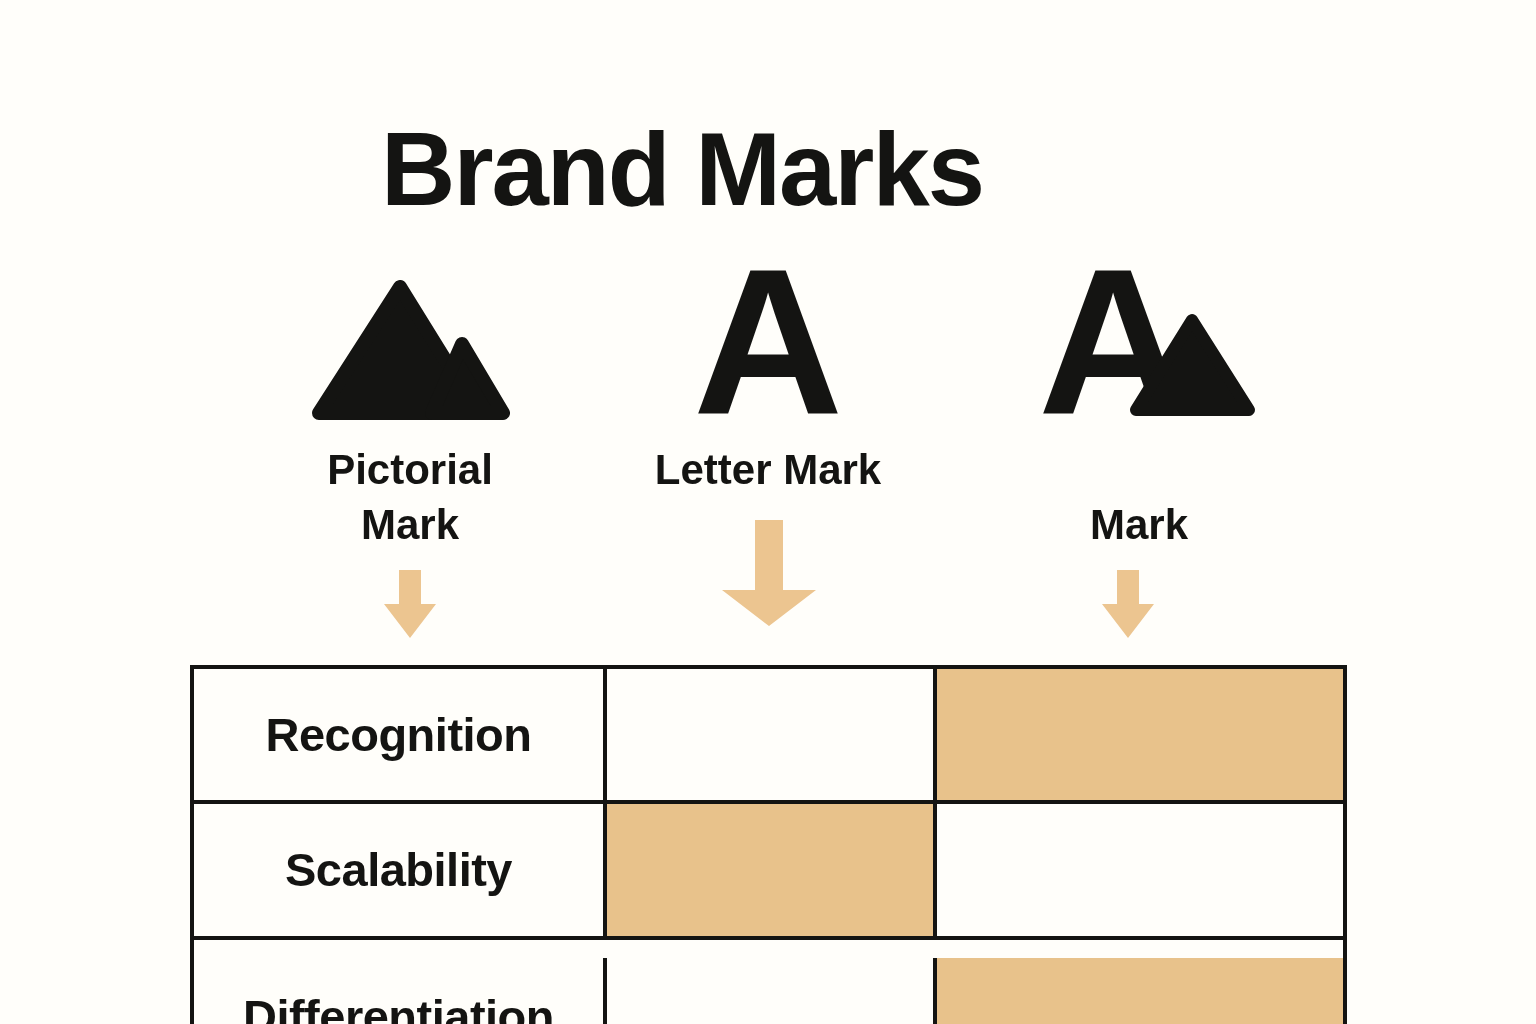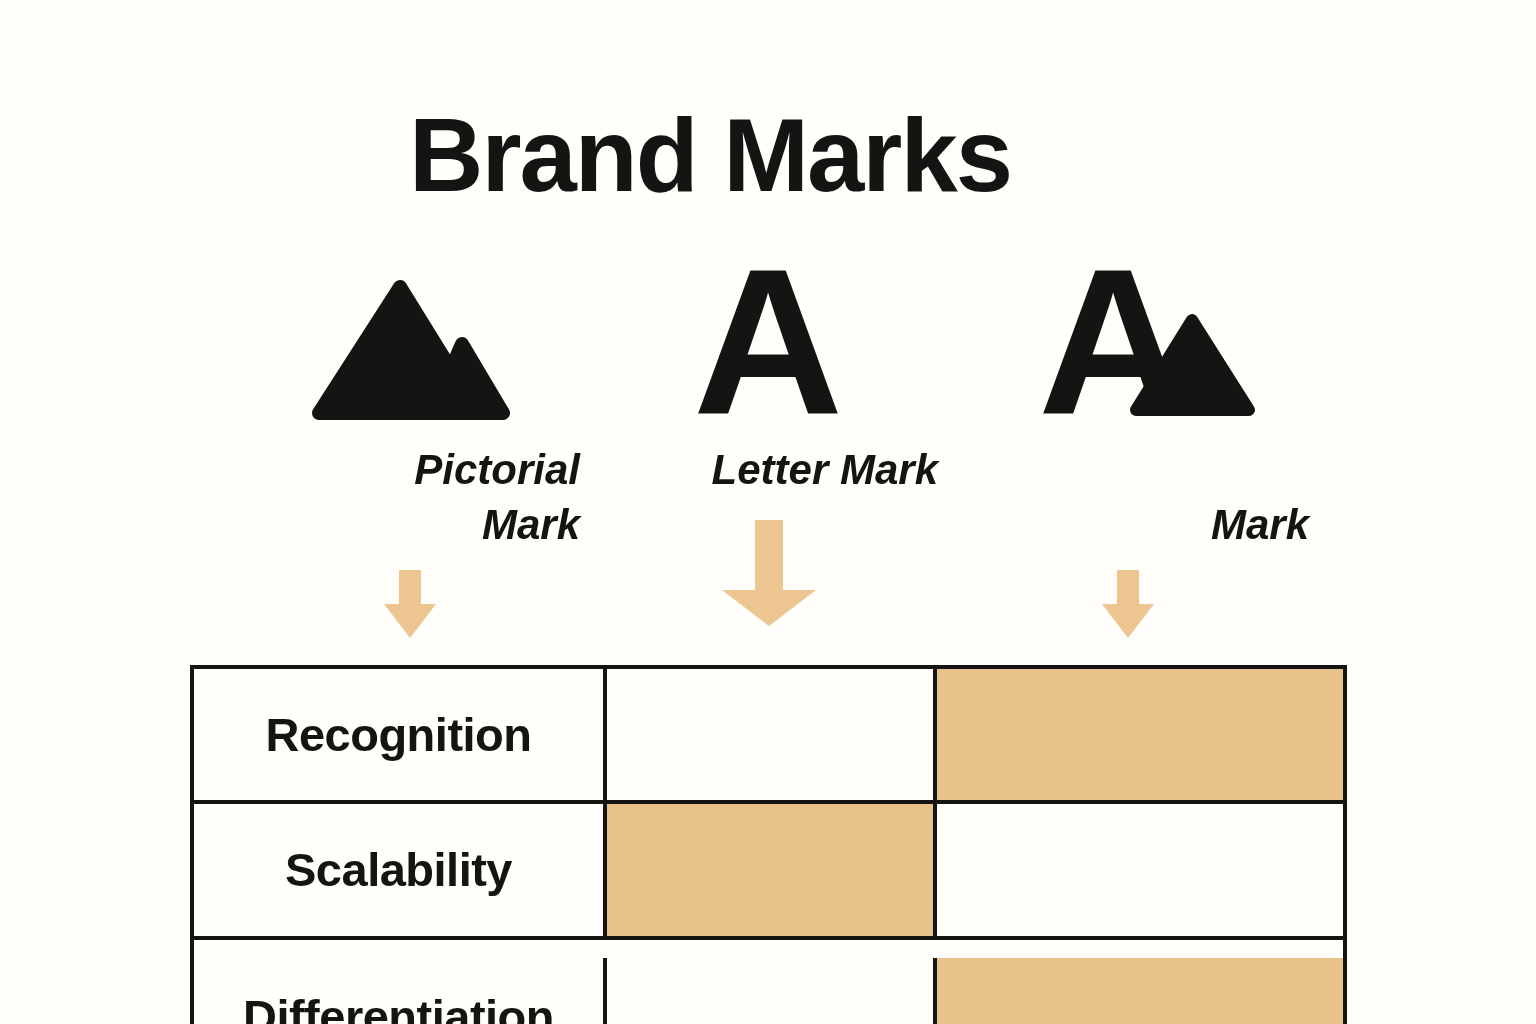--- a/index.html
+++ b/index.html
@@ -12,40 +12,39 @@
   html,body{width:1536px;height:1024px;overflow:hidden;}
   body{
     background:var(--bg);
     font-family:"Liberation Sans","DejaVu Sans",sans-serif;
     color:var(--ink);
     position:relative;
   }
   .canvas{position:absolute;left:0;top:0;width:1536px;height:1024px;}
 
   .title{
-    position:absolute;left:0;top:104px;width:1364px;
+    position:absolute;left:0;top:118px;width:1364px;
     text-align:center;
     font-size:103px;font-weight:700;letter-spacing:-2px;
-    line-height:1;color:var(--ink);margin-left:28px;
+    line-height:1;color:var(--ink);
   }
 
   .icon-svg{position:absolute;display:block;}
   #icon-pictorial{left:312px;top:280px;}
   #icon-letter{left:688px;top:262px;}
   #icon-combination{left:1038px;top:262px;}
 
   .mark-shape{fill:var(--ink);stroke:var(--ink);stroke-linejoin:round;}
   .mark-letter{fill:var(--ink);font-family:"Liberation Sans","DejaVu Sans",sans-serif;font-weight:700;}
 
   .mark-label{
     position:absolute;width:340px;
-    text-align:right;
+    text-align:center;
     font-size:42px;font-weight:600;line-height:55px;
     color:var(--ink);
-    font-style:italic;
   }
   #label-pictorial{left:240px;top:442px;}
   #label-letter{left:598px;top:442px;}
   #label-combination{left:969px;top:442px;}
 
   .arrow-svg{position:absolute;display:block;}
   #arrow-pictorial{left:384px;top:570px;}
   #arrow-letter{left:722px;top:520px;}
   #arrow-combination{left:1102px;top:570px;}
   .arrow-shape{fill:var(--arrow);}

